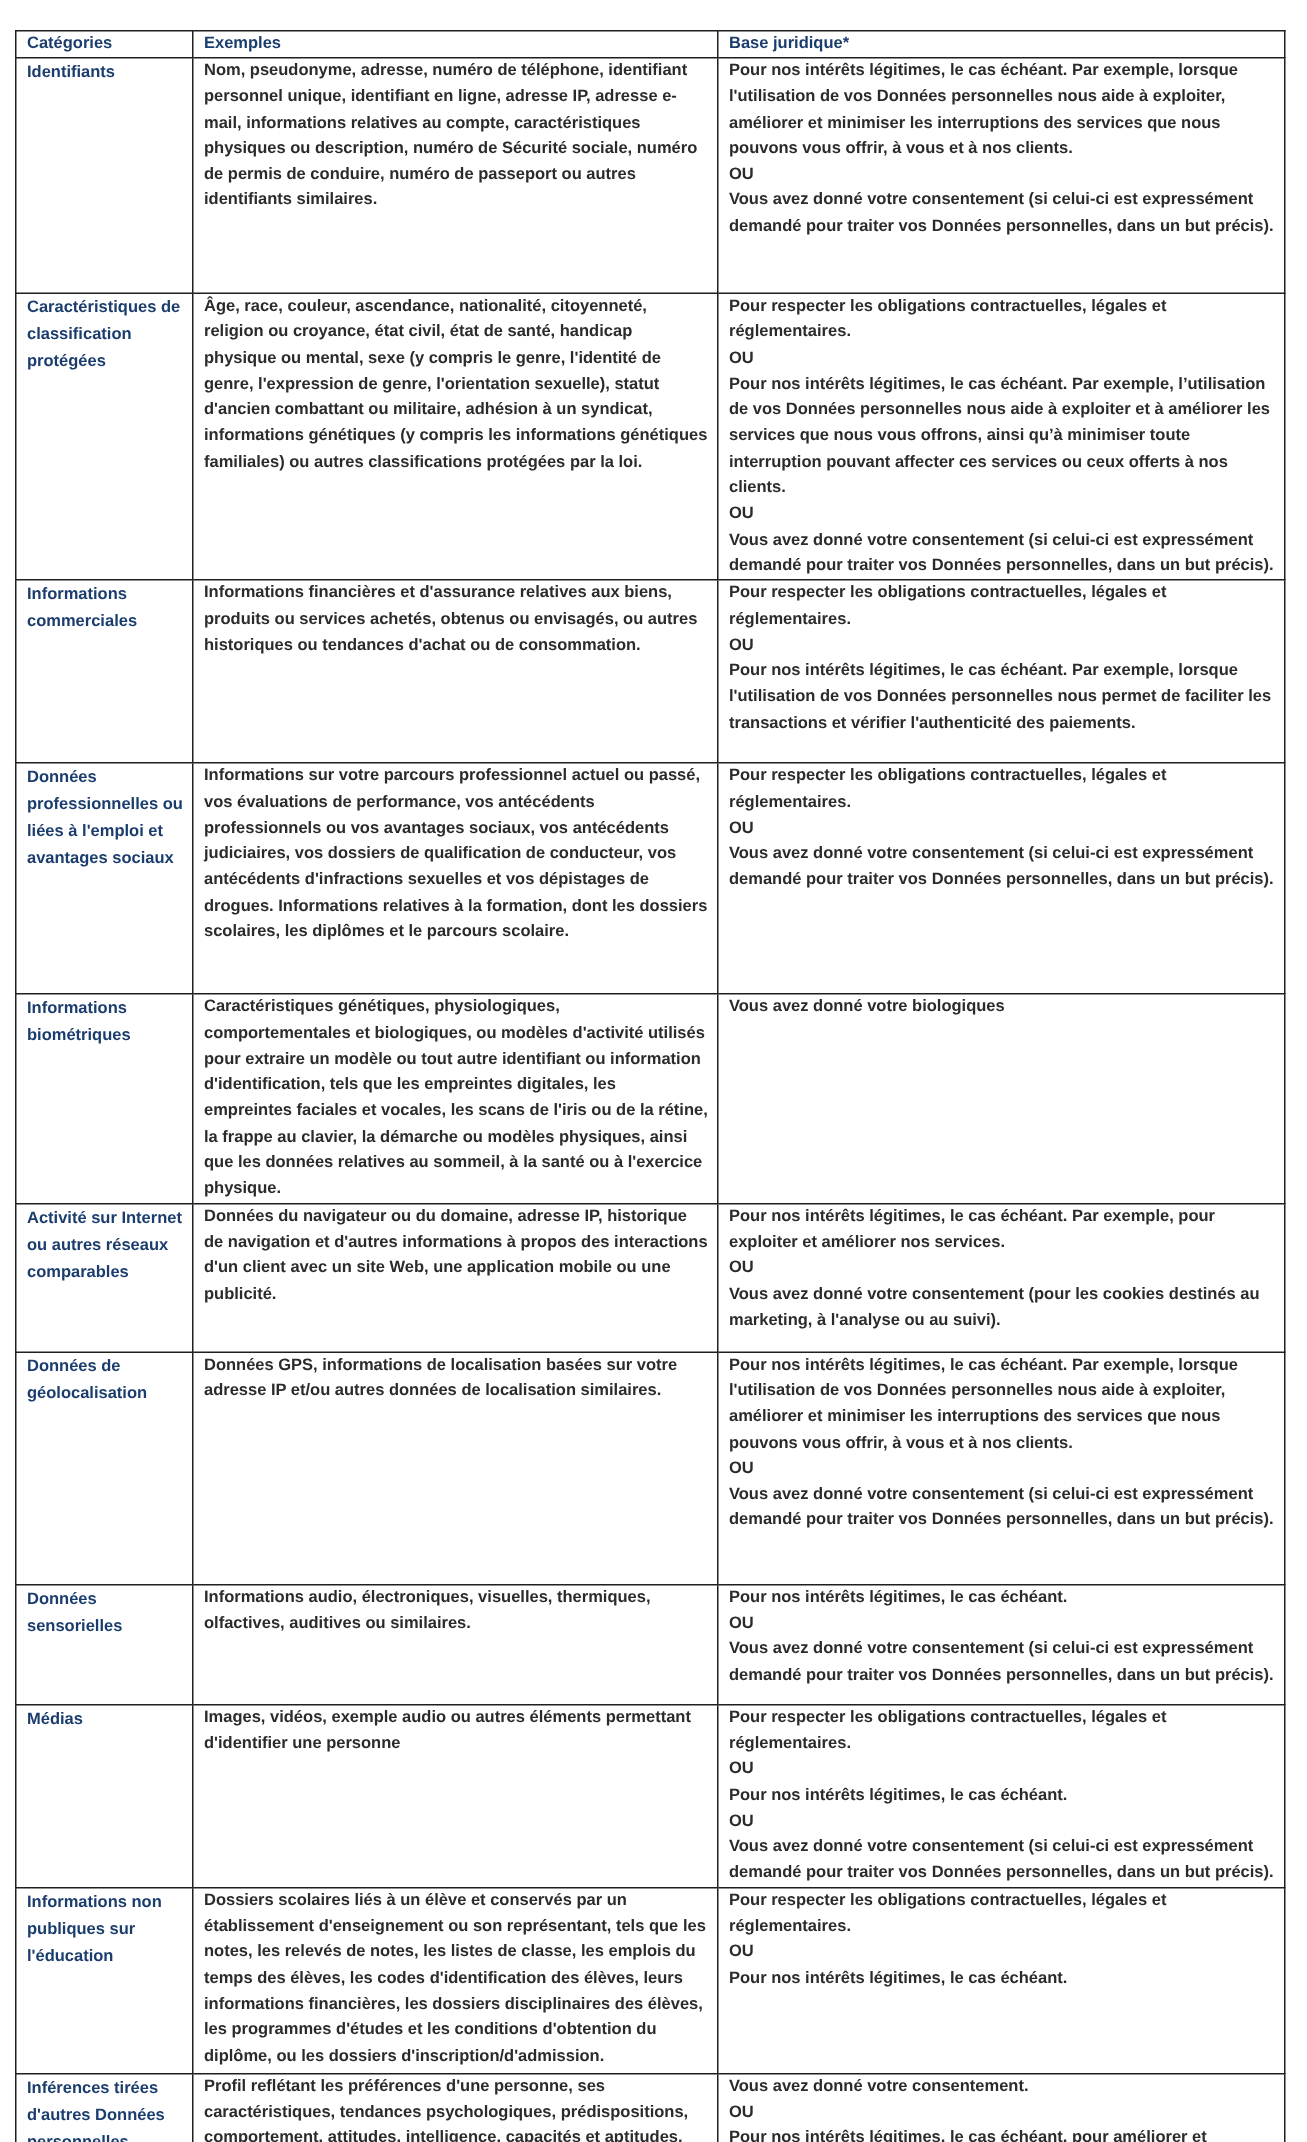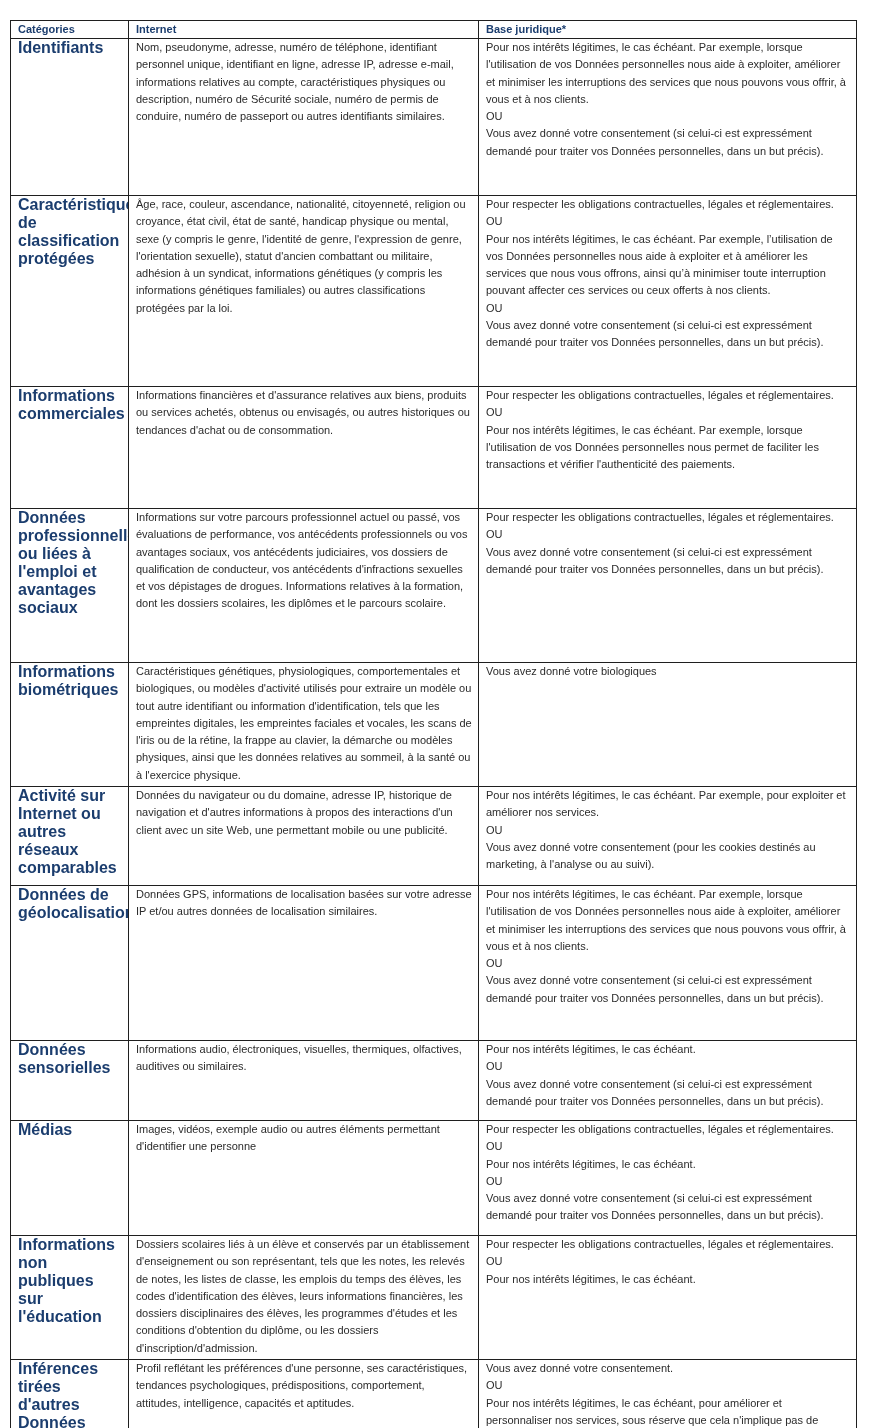--- a/index.html
+++ b/index.html
@@ -20,40 +20,40 @@
       text-align: left;
       padding: 0 6px 0 7px;
       overflow: hidden;
     }
     table.data-table th {
       color: #1b3d6e;
       font-weight: bold;
       height: 17px;
       line-height: 17px;
     }
-    td.cat { color: #1b3d6e; font-weight: bold; font-size: 16px; line-height: 18px; padding-top: 1px; }
-    td.ex, td.base { padding-top: 1px; }
+    td.cat { color: #1b3d6e; font-weight: bold; font-size: 11px; line-height: 18px; padding-top: 1px; }
+    td.ex, td.base { padding-top: 1px; font-weight: bold; }
     col.c1 { width: 118px; }
     col.c2 { width: 350px; }
     col.c3 { width: 378px; }
     .line { display: block; }
   </style>
 </head>
 <body>
 
 <table class="data-table">
   <colgroup>
       <col class="c1">
       <col class="c2">
       <col class="c3">
     </colgroup>
   <thead>
     <tr>
       <th>Catégories</th>
-      <th>Internet</th>
+      <th>Exemples</th>
       <th>Base juridique*</th>
     </tr>
   </thead>
   <tbody id="table-body">
       <tr style="height: 157px;">
         <td class="cat">Identifiants</td>
         <td class="ex">Nom, pseudonyme, adresse, numéro de téléphone, identifiant personnel unique, identifiant en ligne, adresse IP, adresse e-mail, informations relatives au compte, caractéristiques physiques ou description, numéro de Sécurité sociale, numéro de permis de conduire, numéro de passeport ou autres identifiants similaires.</td>
         <td class="base">
           <span class="line">Pour nos intérêts légitimes, le cas échéant. Par exemple, lorsque l'utilisation de vos Données personnelles nous aide à exploiter, améliorer et minimiser les interruptions des services que nous pouvons vous offrir, à vous et à nos clients.</span>
           <span class="line">OU</span>
@@ -91,21 +91,21 @@
       </tr>
       <tr style="height: 124px;">
         <td class="cat">Informations biométriques</td>
         <td class="ex">Caractéristiques génétiques, physiologiques, comportementales et biologiques, ou modèles d'activité utilisés pour extraire un modèle ou tout autre identifiant ou information d'identification, tels que les empreintes digitales, les empreintes faciales et vocales, les scans de l'iris ou de la rétine, la frappe au clavier, la démarche ou modèles physiques, ainsi que les données relatives au sommeil, à la santé ou à l'exercice physique.</td>
         <td class="base">
           <span class="line">Vous avez donné votre biologiques</span>
         </td>
       </tr>
       <tr style="height: 99px;">
         <td class="cat">Activité sur Internet ou autres réseaux comparables</td>
-        <td class="ex">Données du navigateur ou du domaine, adresse IP, historique de navigation et d'autres informations à propos des interactions d'un client avec un site Web, une permettant mobile ou une publicité.</td>
+        <td class="ex">Données du navigateur ou du domaine, adresse IP, historique de navigation et d'autres informations à propos des interactions d'un client avec un site Web, une application mobile ou une publicité.</td>
         <td class="base">
           <span class="line">Pour nos intérêts légitimes, le cas échéant. Par exemple, pour exploiter et améliorer nos services.</span>
           <span class="line">OU</span>
           <span class="line">Vous avez donné votre consentement (pour les cookies destinés au marketing, à l'analyse ou au suivi).</span>
         </td>
       </tr>
       <tr style="height: 155px;">
         <td class="cat">Données de géolocalisation</td>
         <td class="ex">Données GPS, informations de localisation basées sur votre adresse IP et/ou autres données de localisation similaires.</td>
         <td class="base">

